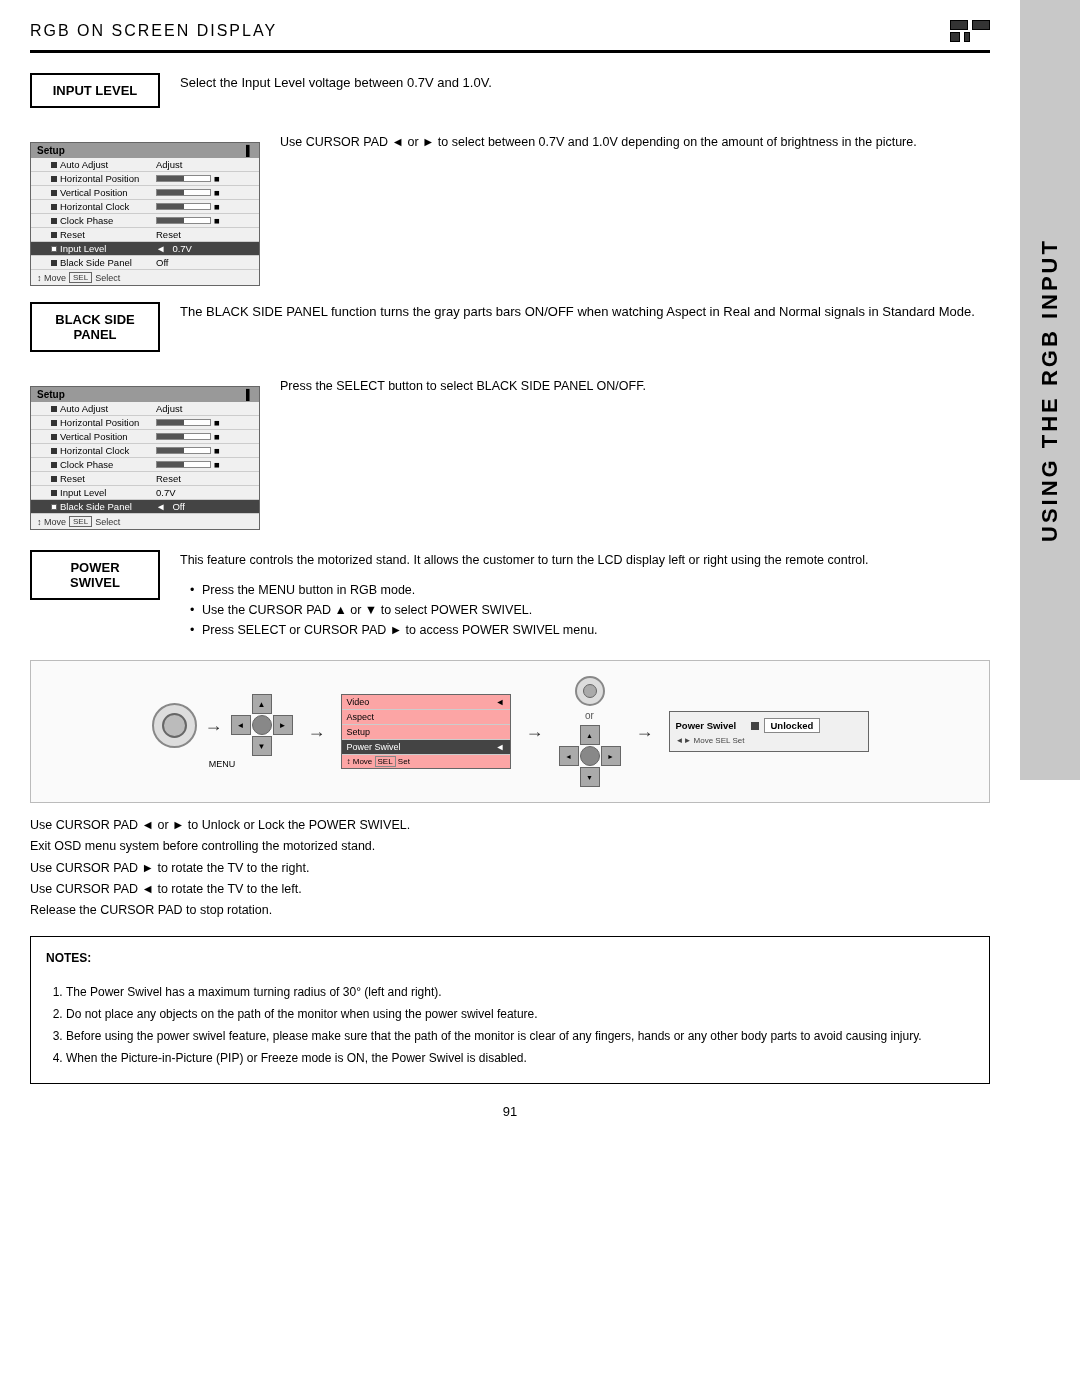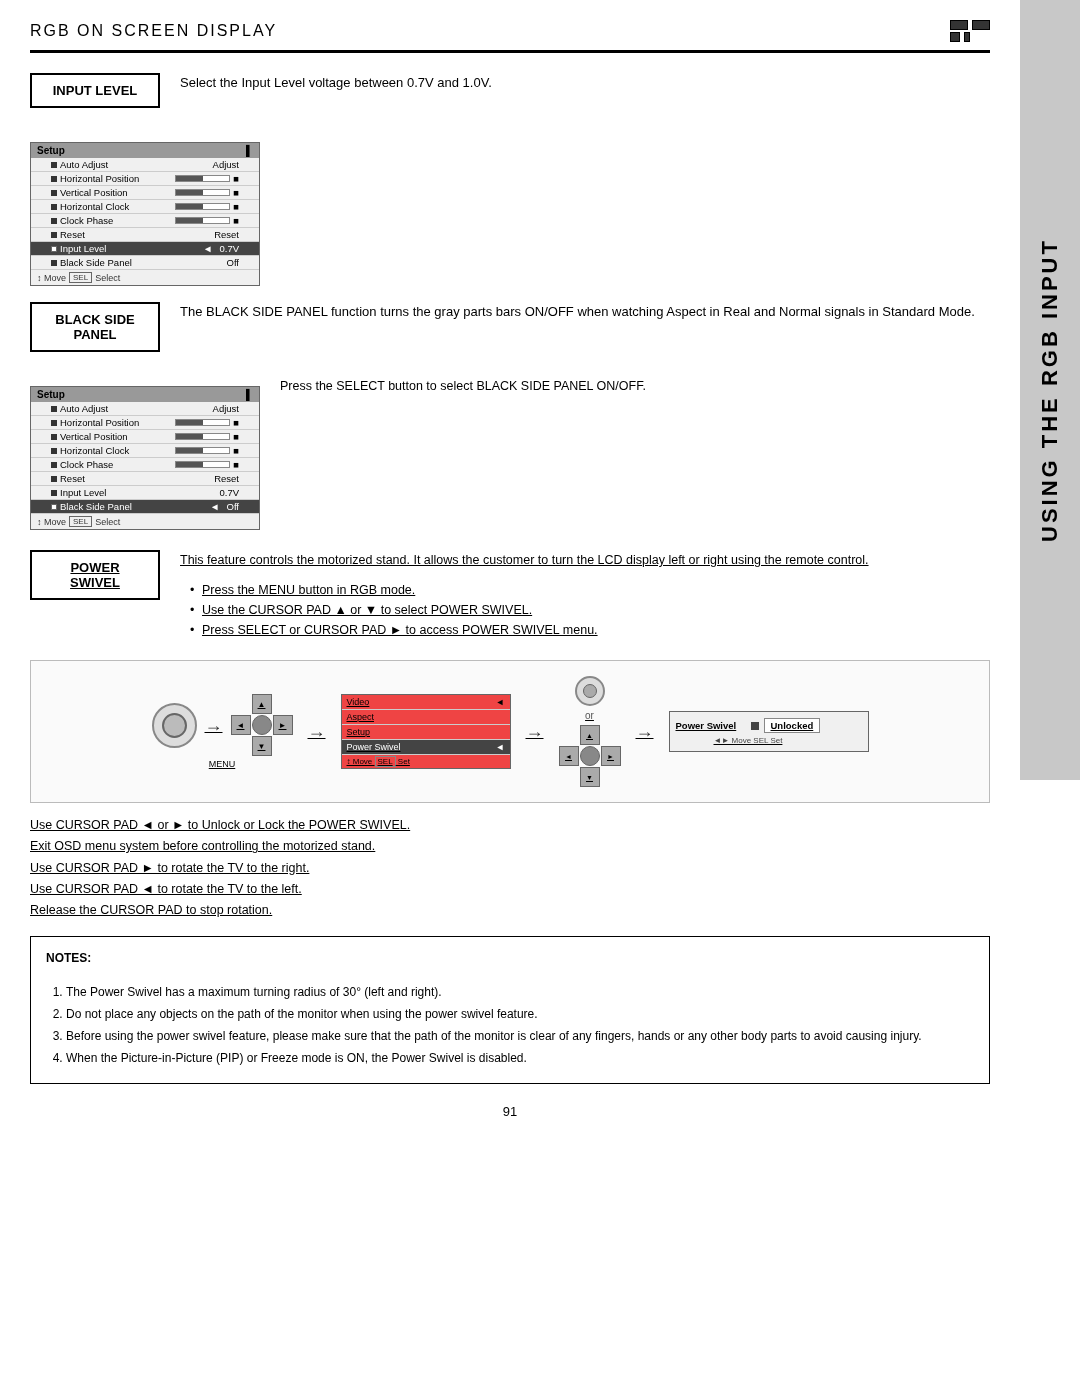--- a/index.html
+++ b/index.html
@@ -163,21 +163,20 @@
     .osd-row-indicator.white {
       background: #fff;
       border: 1px solid #666;
     }
 
     .osd-row-value {
       flex: 1;
       display: flex;
       align-items: center;
       gap: 3px;
-      justify-content: flex-end;
     }
 
     .value-bar-container {
       width: 55px;
       height: 7px;
       background: #fff;
       border: 1px solid #888;
       position: relative;
     }
 
@@ -310,21 +309,21 @@
     }
 
     .cursor-center {
       background: #888;
       border-radius: 50%;
     }
 
     
     .osd-mini {
       border: 1px solid #666;
-      background: #ef4444;
+      background: #fca5a5;
       width: 170px;
       font-size: 9px;
     }
 
     .osd-mini-row {
       padding: 2px 5px;
       border-bottom: 1px solid #ccc;
       font-size: 9px;
     }
 
@@ -371,21 +370,20 @@
       border: 1px solid #888;
       padding: 1px 6px;
       background: #fff;
       font-size: 9.5px;
     }
 
     .ps-footer {
       font-size: 8px;
       color: #444;
       margin-top: 3px;
-      margin-left: 38px;
     }
 
     
     .notes-box {
       border: 1px solid #000;
       padding: 12px 15px;
       margin-top: 15px;
       font-size: 12px;
       line-height: 1.6;
     }
@@ -572,20 +570,23 @@
                 <span>Off</span>
               </div>
           </div>
           <div class="osd-menu-footer">
             <span>↕ Move</span>
             <span style="border:1px solid #666;padding:0 3px;font-size:8px;">SEL</span>
             <span>Select</span>
           </div>
         </div>
       </div>
+      <div class="right-col">
+        <p>Use CURSOR PAD ◄ or ► to select between 0.7V and 1.0V depending on the amount of brightness in the picture.</p>
+      </div>
     </div>
 
     <div class="section" style="margin-top: 16px;">
       <div class="section-label-box">
         <span>BLACK SIDE</span><br>
         <span>PANEL</span>
       </div>
       <div class="section-content">
         <p>The BLACK SIDE PANEL function turns the gray parts bars ON/OFF when watching Aspect in Real and Normal signals in Standard Mode.</p>
       </div>
@@ -688,21 +689,21 @@
             <span style="border:1px solid #666;padding:0 3px;font-size:8px;">SEL</span>
             <span>Select</span>
           </div>
         </div>
       </div>
       <div class="right-col">
         <p>Press the SELECT button to select BLACK SIDE PANEL ON/OFF.</p>
       </div>
     </div>
 
-    <div style="margin-top: 20px; text-decoration: underline;">
+    <div style="margin-top: 20px;">
       <div class="power-swivel-top">
         <div class="section-label-box">
           <span>POWER</span><br>
           <span>SWIVEL</span>
         </div>
         <div class="power-swivel-desc">
           <p>This feature controls the motorized stand.  It allows the customer to turn the LCD display left or right using the remote control.</p>
           <ul class="bullet-list">
             <li>Press the MENU button in RGB mode.</li>
             <li>Use the CURSOR PAD ▲ or ▼ to select POWER SWIVEL.</li>

